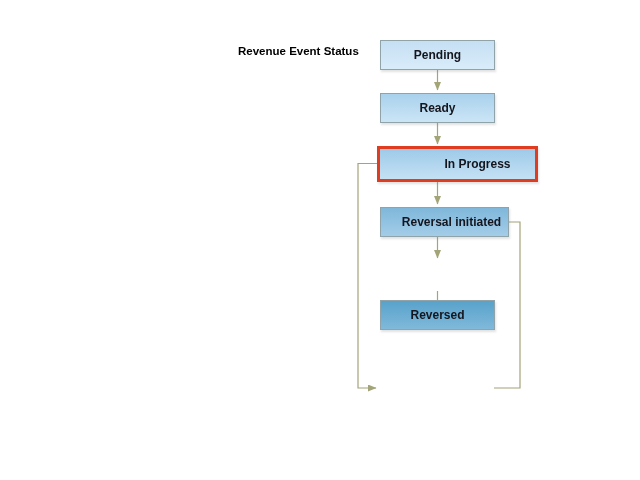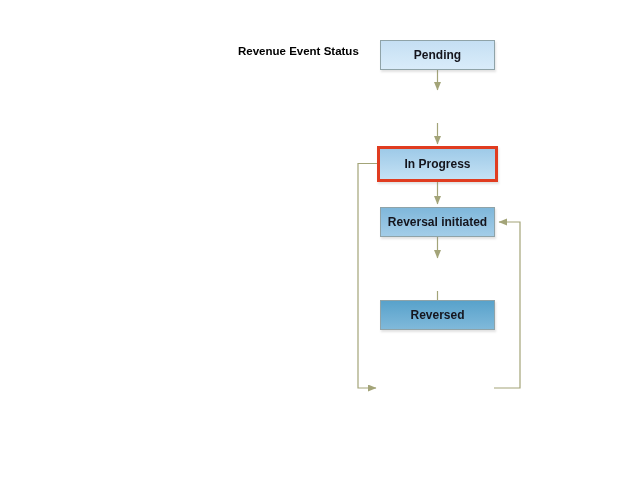--- a/index.html
+++ b/index.html
@@ -82,26 +82,29 @@
     <path class="conn-line" marker-end="url(#arrow)" d="M437.5,237 V258"></path>
     <path class="conn-line" marker-end="url(#arrow)" d="M437.5,291 V312"></path>
     <path class="conn-line" marker-end="url(#arrow)" d="M377,163.5 H358 V388 H376"></path>
     <path class="conn-line" marker-end="url(#arrow)" d="M494,388 H520 V222 H499"></path>
   </svg>
 
   <div class="node" style="top: 40px; background: linear-gradient(rgb(197, 223, 243), rgb(217, 236, 250));">
     <span class="node-label">Pending</span>
   </div>
 
+  <div class="node" style="top: 93px; background: linear-gradient(rgb(169, 209, 236), rgb(203, 229, 246));">
+    <span class="node-label">Ready</span>
+  </div>
 
-  <div class="node highlight" style="top: 146px; background: linear-gradient(rgb(158, 202, 232), rgb(196, 225, 244));">
+  <div class="node highlight" style="top: 146px; background: linear-gradient(rgb(158, 202, 232), rgb(196, 225, 244)); padding-left: 40px;">
     <span class="node-label">In Progress</span>
   </div>
 
-  <div class="node" style="top: 207px; background: linear-gradient(rgb(127, 183, 218), rgb(163, 205, 232));">
+  <div class="node" style="top: 207px; background: linear-gradient(rgb(127, 183, 218), rgb(163, 205, 232)); padding-left: 14px;">
     <span class="node-label">Reversal initiated</span>
   </div>
 
 
   <div class="node" style="top: 300px; background: linear-gradient(rgb(88, 162, 203), rgb(128, 185, 218)); justify-content: center;">
     <span class="node-label">Reversed</span>
   </div>
 
 
 </div>

